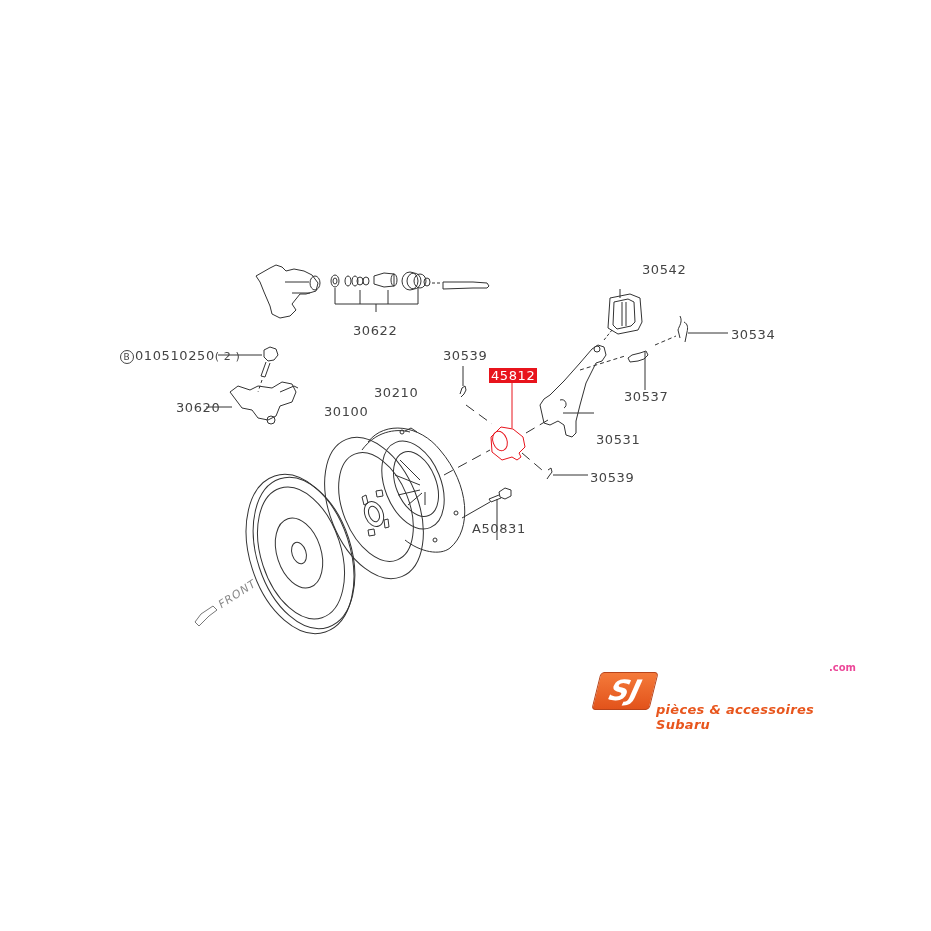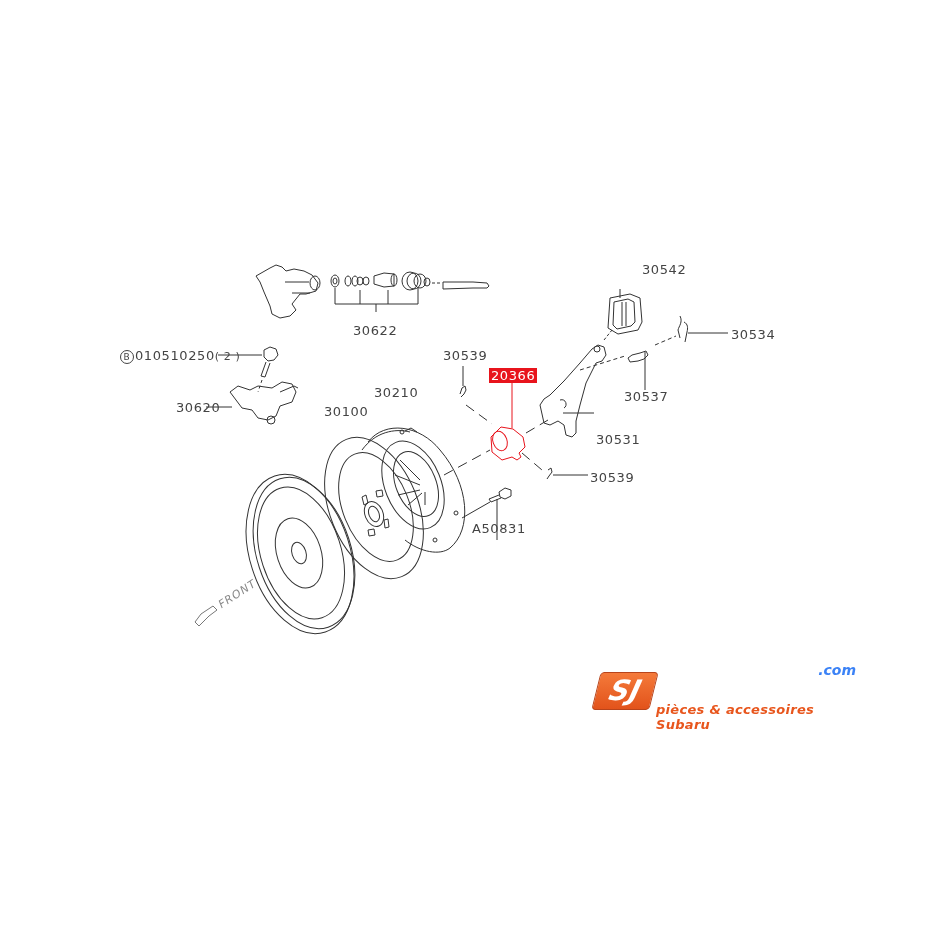--- a/index.html
+++ b/index.html
@@ -4,21 +4,21 @@
 <style>
   html,body{margin:0;padding:0;background:#ffffff;}
   #canvas{position:relative;width:931px;height:931px;background:#fff;overflow:hidden;font-family:"DejaVu Sans Mono","Liberation Mono",monospace;}
   svg.diagram{position:absolute;left:0;top:0;}
   .lbl{position:absolute;font-family:"DejaVu Sans","Liberation Sans",sans-serif;font-size:13px;color:#444;letter-spacing:0.6px;line-height:1;white-space:nowrap;}
   .lbl-hl{background:#e8141c;color:#fff;padding:1px 2px;font-weight:normal;}
   .front{position:absolute;left:216px;top:600px;transform:rotate(-33deg);transform-origin:left top;font-family:"DejaVu Sans","Liberation Sans",sans-serif;font-size:11px;color:#888;font-style:italic;letter-spacing:1px;}
   .logo{position:absolute;left:596px;top:668px;width:262px;height:44px;}
   .logo-mark{position:absolute;left:0;top:4px;width:56px;height:36px;background:linear-gradient(#f47a3a,#e2531b);transform:skewX(-14deg);border-radius:4px;color:#fff;font-family:"DejaVu Sans","Liberation Sans",sans-serif;font-weight:bold;font-style:italic;font-size:28px;line-height:36px;text-align:center;border:1px solid #b8441b;}
   .logo-name{position:absolute;left:62px;top:0;font-family:"DejaVu Sans","Liberation Sans",sans-serif;font-weight:bold;font-style:italic;font-size:32px;line-height:36px;color:#9b9b9b;letter-spacing:-1px;text-shadow:1px 1px 0 #5d5d5d;}
-  .logo-com{position:absolute;right:2px;top:-6px;font-family:"DejaVu Sans","Liberation Sans",sans-serif;font-weight:bold;font-style:italic;font-size:14px;color:#3b82f6;}
+  .logo-com{position:absolute;right:2px;top:-6px;font-family:"DejaVu Sans","Liberation Sans",sans-serif;font-weight:bold;font-size:10px;color:#ec4899;}
   .logo-tag{position:absolute;left:60px;top:34px;font-family:"DejaVu Sans","Liberation Sans",sans-serif;font-style:italic;font-weight:bold;font-size:13px;color:#e8561d;letter-spacing:0.3px;}
 </style>
 </head>
 <body>
 
 <div id="canvas">
 
   <svg class="diagram" width="931" height="931" viewBox="0 0 931 931" fill="none" stroke="#333" stroke-width="1">
 
     <g>
@@ -149,21 +149,21 @@
   <span class="lbl" style="left:353px;top:324px;">30622</span>
 
   <span class="lbl" style="left:120px;top:349px;">
     <span style="display:inline-block;width:12px;height:12px;border:1px solid #444;border-radius:50%;font-size:9px;text-align:center;line-height:12px;margin-right:1px;">B</span><span>010510250</span><span style="font-size:11px;">( 2 )</span>
   </span>
 
   <span class="lbl" style="left:176px;top:401px;">30620</span>
   <span class="lbl" style="left:374px;top:386px;">30210</span>
   <span class="lbl" style="left:324px;top:405px;">30100</span>
   <span class="lbl" style="left:443px;top:349px;">30539</span>
-  <span class="lbl lbl-hl" style="left:489px;top:368px;">20366</span>
+  <span class="lbl lbl-hl" style="left:489px;top:368px;">45812</span>
   <span class="lbl" style="left:600px;top:263px;margin-left:42px;">30542</span>
   <span class="lbl" style="left:731px;top:328px;">30534</span>
   <span class="lbl" style="left:624px;top:390px;">30537</span>
   <span class="lbl" style="left:596px;top:411px;margin-top:22px;">30531</span>
   <span class="lbl" style="left:590px;top:471px;">30539</span>
   <span class="lbl" style="left:472px;top:522px;">A50831</span>
 
   <span class="front">FRONT</span>
 
   <div class="logo">

